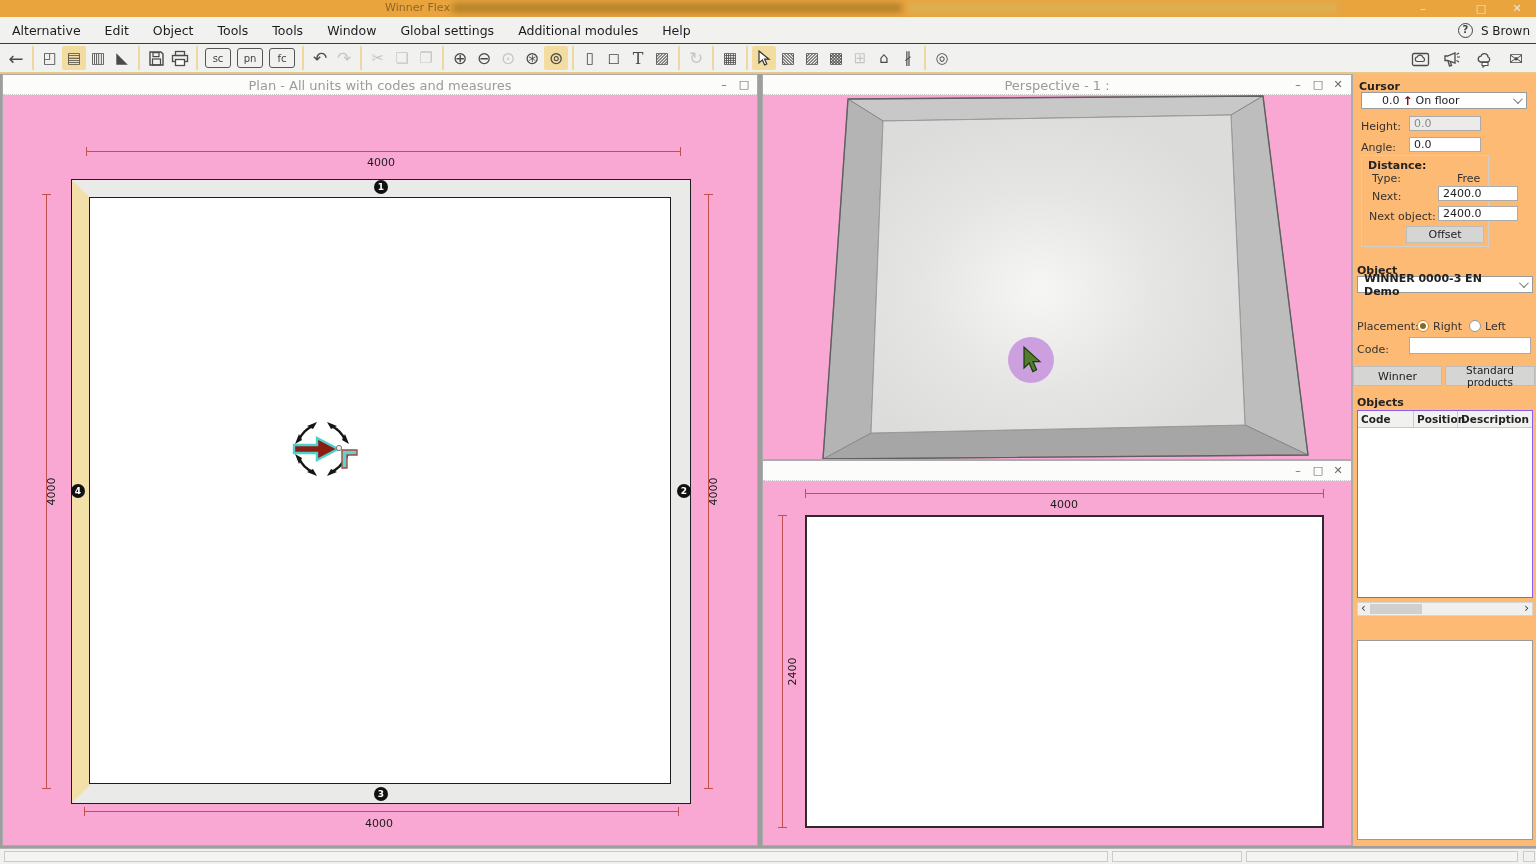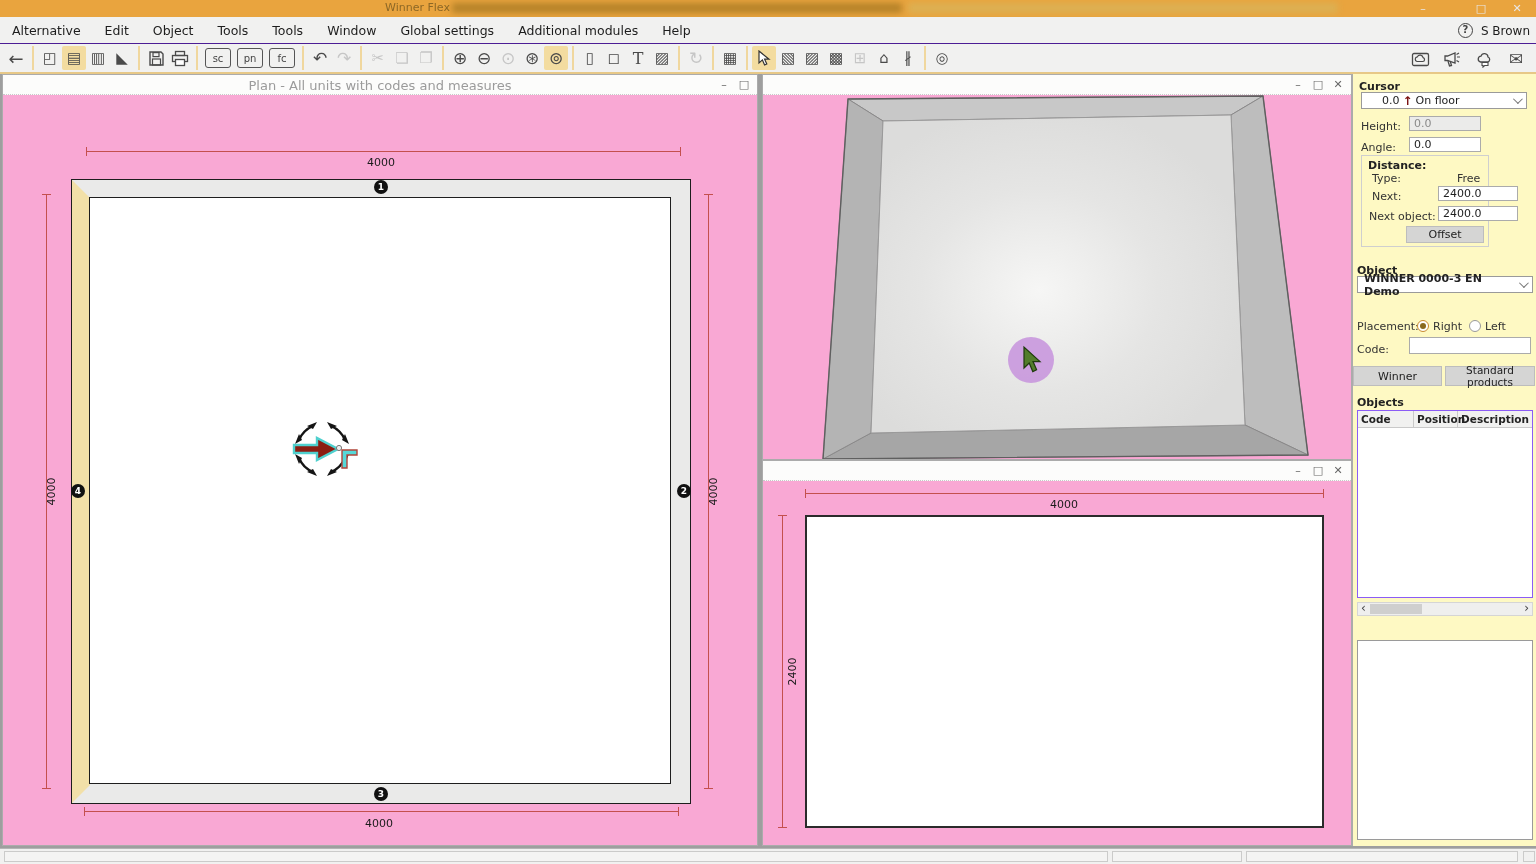--- a/index.html
+++ b/index.html
@@ -56,21 +56,21 @@
   .room { position:absolute; left:68px; top:84px; width:620px; height:625px; }
   .room-outer { position:absolute; left:0; top:0; width:620px; height:625px; background:#EAEAE9; border:1px solid #1e1e1e; }
   .room-inner { position:absolute; left:18px; top:18px; width:582px; height:587px; background:#fff; border:1px solid #1e1e1e; }
   .wall-selected { position:absolute; left:1px; top:1px; width:18px; height:623px; background:#F2E0A8; clip-path:polygon(0 0,100% 2.9%,100% 97.1%,0 100%); }
   .badge { position:absolute; width:14px; height:14px; background:#111; color:#fff; border-radius:50%; font-size:9px; font-weight:bold; text-align:center; line-height:14px; }
 
   
   .elev-rect { position:absolute; left:42px; top:34px; width:519px; height:313px; background:#fff; border:2px solid #2b2b2b; }
 
   
-  .sidebar { position:absolute; left:1352px; top:74px; width:184px; height:772px; background:#fef9c3; border-left:1px solid #ababab; font-size:11px; }
+  .sidebar { position:absolute; left:1352px; top:74px; width:184px; height:772px; background:#fdba74; border-left:1px solid #ababab; font-size:11px; }
   .sb-label { position:absolute; font-weight:bold; color:#222; font-size:11px; }
   .sb-text { position:absolute; color:#333; font-size:11px; }
   .sb-input { position:absolute; border:1px solid #ababab; background:#fff; font-size:11px; font-family:inherit; padding:1px 4px; color:#222; }
   .sb-input:disabled { background:#EBEBEA; color:#8a8a8a; }
   .dropdown { position:absolute; background:#fff; border:1px solid #9a9a9a; display:flex; align-items:center; height:17px; }
   .chev { margin-left:auto; margin-right:6px; width:7px; height:7px; border-right:1.4px solid #777; border-bottom:1.4px solid #777; transform:rotate(45deg) translateY(-2px); }
   .upred { color:#7a1010; font-weight:bold; margin:0 3px; font-size:12px; }
   .groupbox { position:absolute; border:1px solid #cfcfcf; }
   .sb-btn { position:absolute; background:#D5D5D4; border:1px solid #bdbdbd; font-size:11px; color:#222; text-align:center; display:flex; align-items:center; justify-content:center; }
   .radio { display:inline-block; width:12px; height:12px; border-radius:50%; border:1px solid #999; background:#fff; vertical-align:-2px; }
@@ -247,20 +247,21 @@
       <polygon points="8,32 31,32 31,25 52,36 31,47 31,40 8,40" fill="#8c1d12" stroke="#4fd0cе" stroke-width="0"></polygon>
       <polygon points="8,32 31,32 31,25 52,36 31,47 31,40 8,40" fill="none" stroke="#4fd0ce" stroke-width="2.4"></polygon>
       <circle cx="53" cy="35" r="2.6" fill="#eee" stroke="#777" stroke-width="1"></circle>
       <path d="M56 37 h15 v5 h-10 v13 h-5 z" fill="#56d8d8" stroke="#b0453a" stroke-width="1.4"></path>
     </svg>
   </div>
 </div>
 
 <div class="panel panel-persp">
   <div class="ptitle">
+    <span class="ptext">Perspective - 1 :</span>
     <span class="pctl" style="right:44px;">–</span>
     <span class="pctl" style="right:24px;">□</span>
     <span class="pctl" style="right:4px;">✕</span>
   </div>
   <div class="pbody">
     <svg width="588" height="364" viewBox="0 0 588 364">
       <defs>
         <radialGradient id="floorg" cx="45%" cy="55%" r="58%">
           <stop offset="0" stop-color="#f6f6f5"></stop>
           <stop offset="0.55" stop-color="#e5e5e4"></stop>

